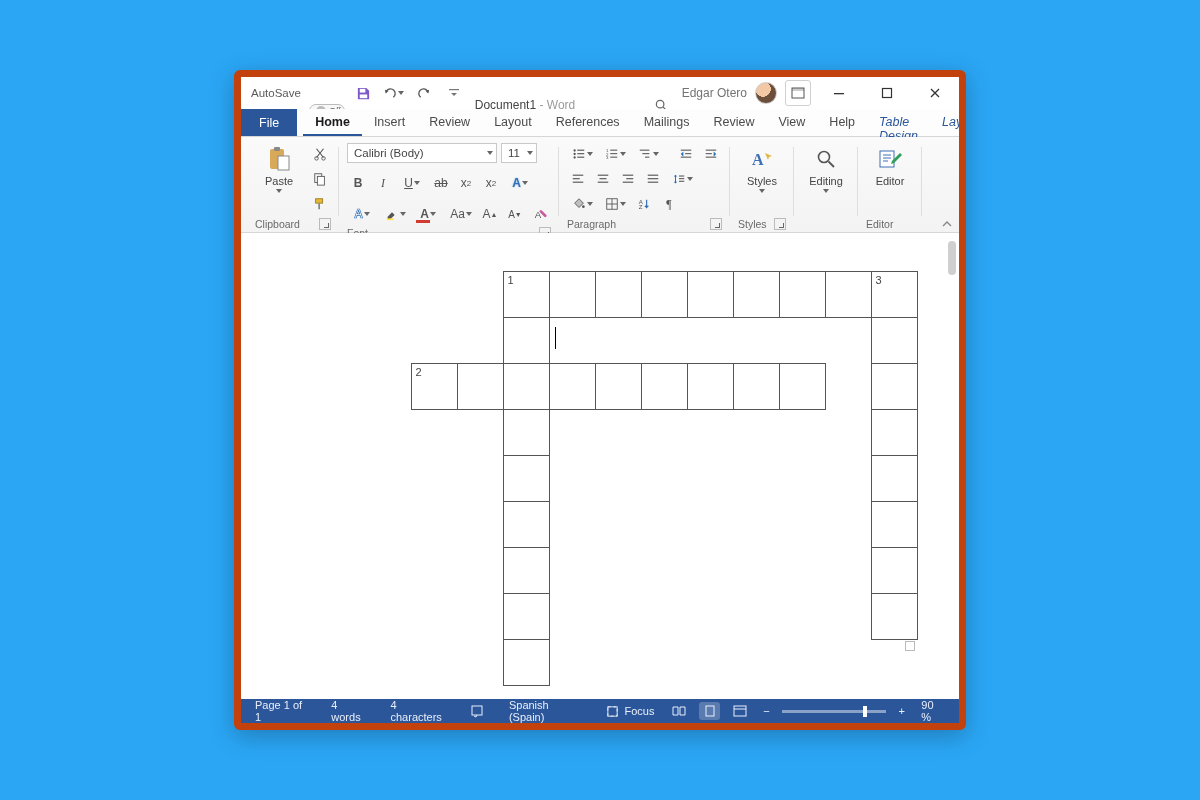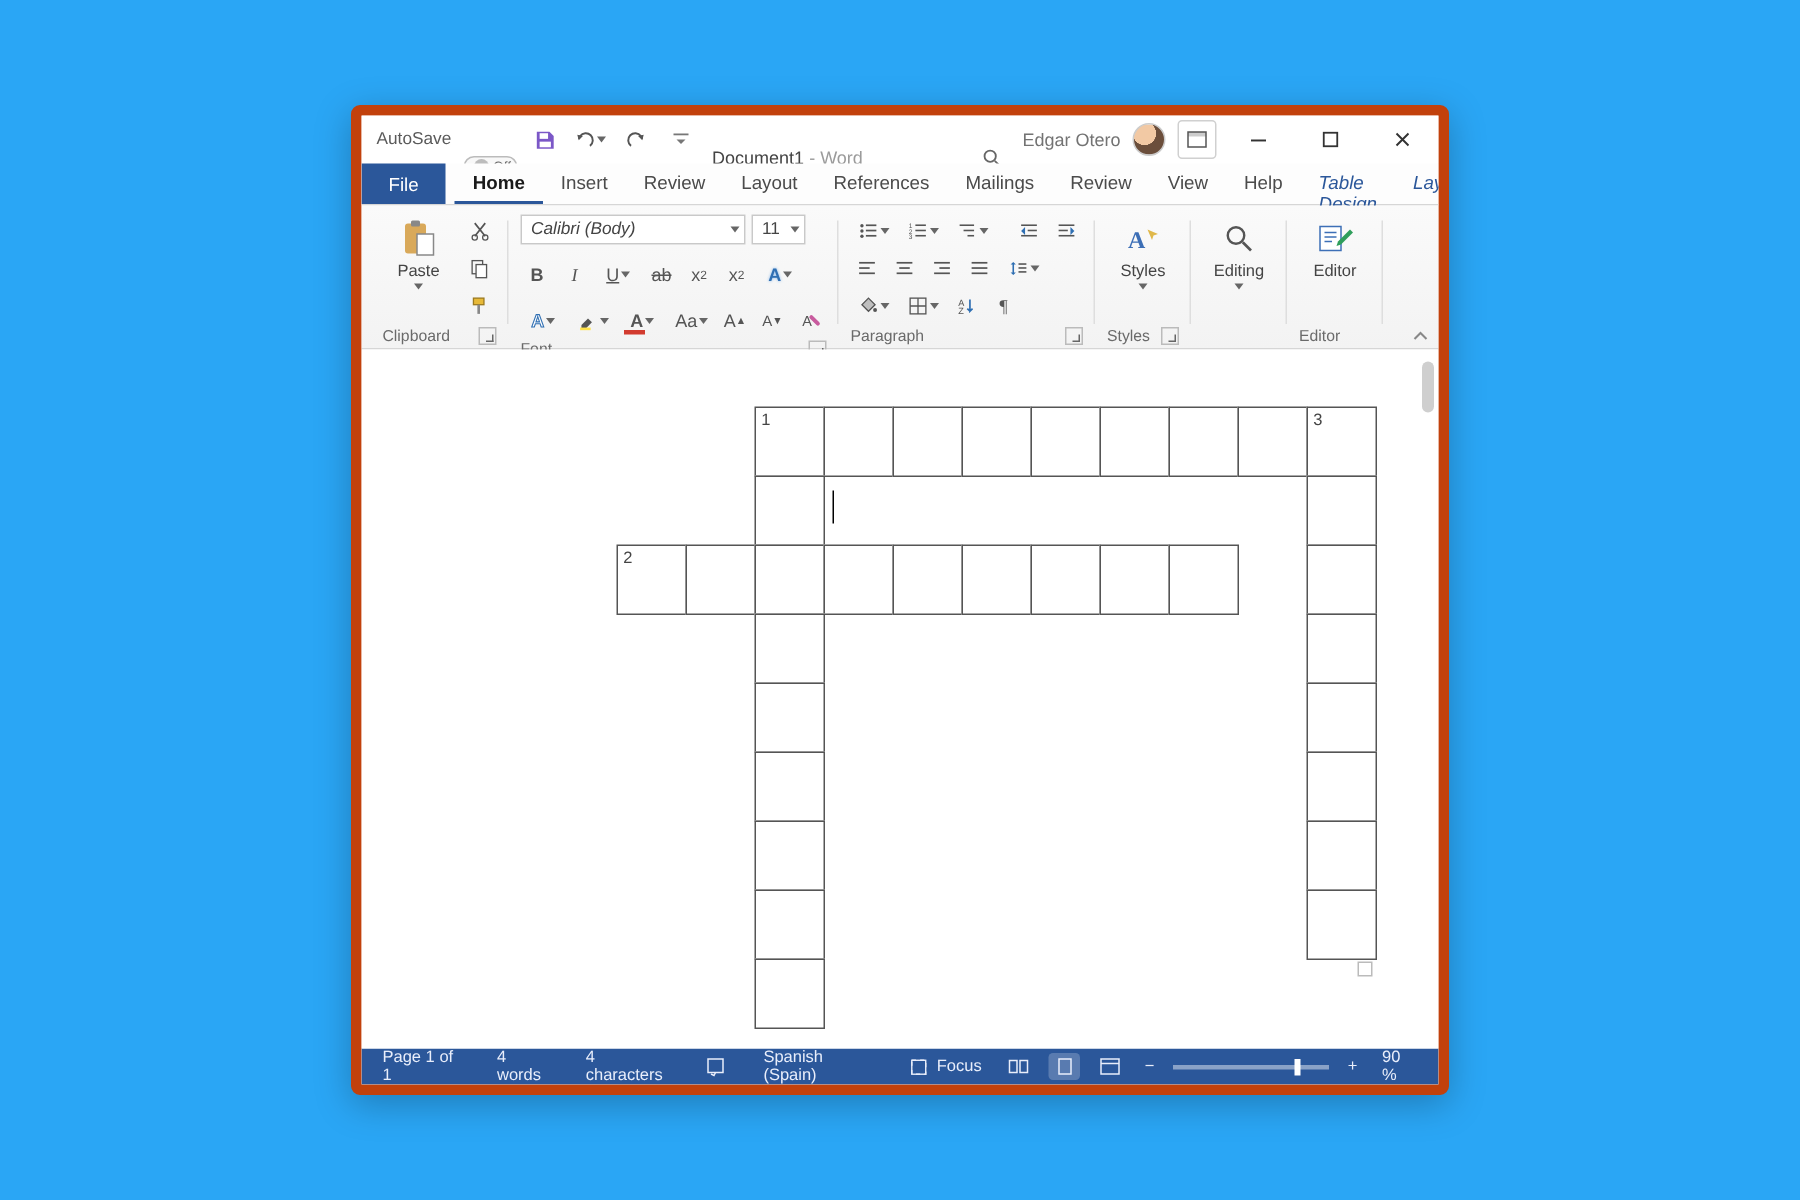--- a/index.html
+++ b/index.html
@@ -126,21 +126,21 @@
   }
   .big-btn .big-icon { width:28px; height:28px; display:flex; align-items:center; justify-content:center; }
   .big-btn .big-label { font-size:11px; color:#444; text-align:center; line-height:1.1; }
 
   .font-row1 { display:flex; align-items:center; gap:4px; }
   .font-row2, .font-row3 { display:flex; align-items:center; gap:3px; margin-top:3px; }
   .combo {
     height:20px; border:1px solid #c9c9c9; background:#fff; display:flex; align-items:center;
     padding: 0 3px 0 6px; font-size:11.5px; color:#444;
   }
-  .combo.font { width:150px; justify-content:space-between;font-style:italic; }
+  .combo.font { width:150px; justify-content:space-between; }
   .combo.size { width:36px; justify-content:space-between; }
 
   .collapse-caret {
     position:absolute; right:6px; bottom:2px; color:#888;
   }
 
   
   .doc-area { flex:1 1 auto; background:#fff; position:relative; overflow:hidden; }
   .page {
     position:absolute; left:20px; right:14px; top:8px; bottom:8px;

